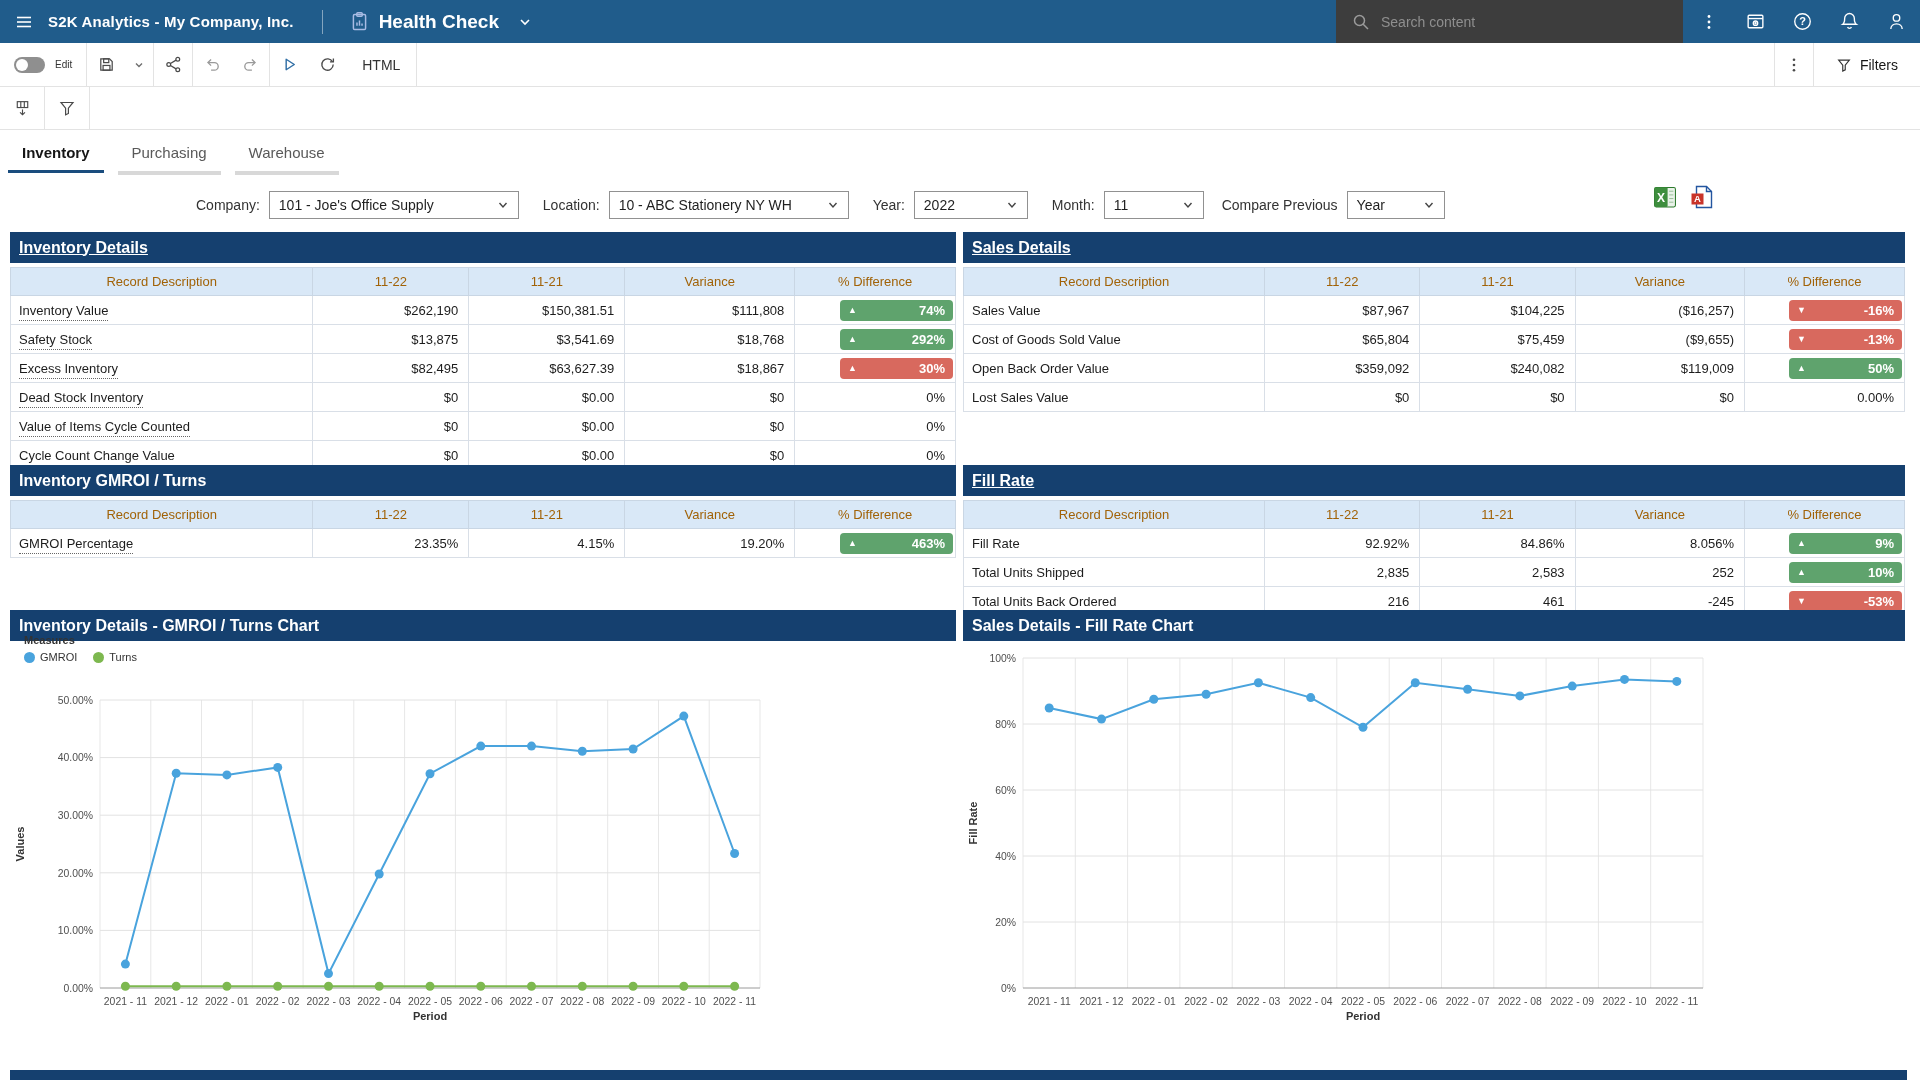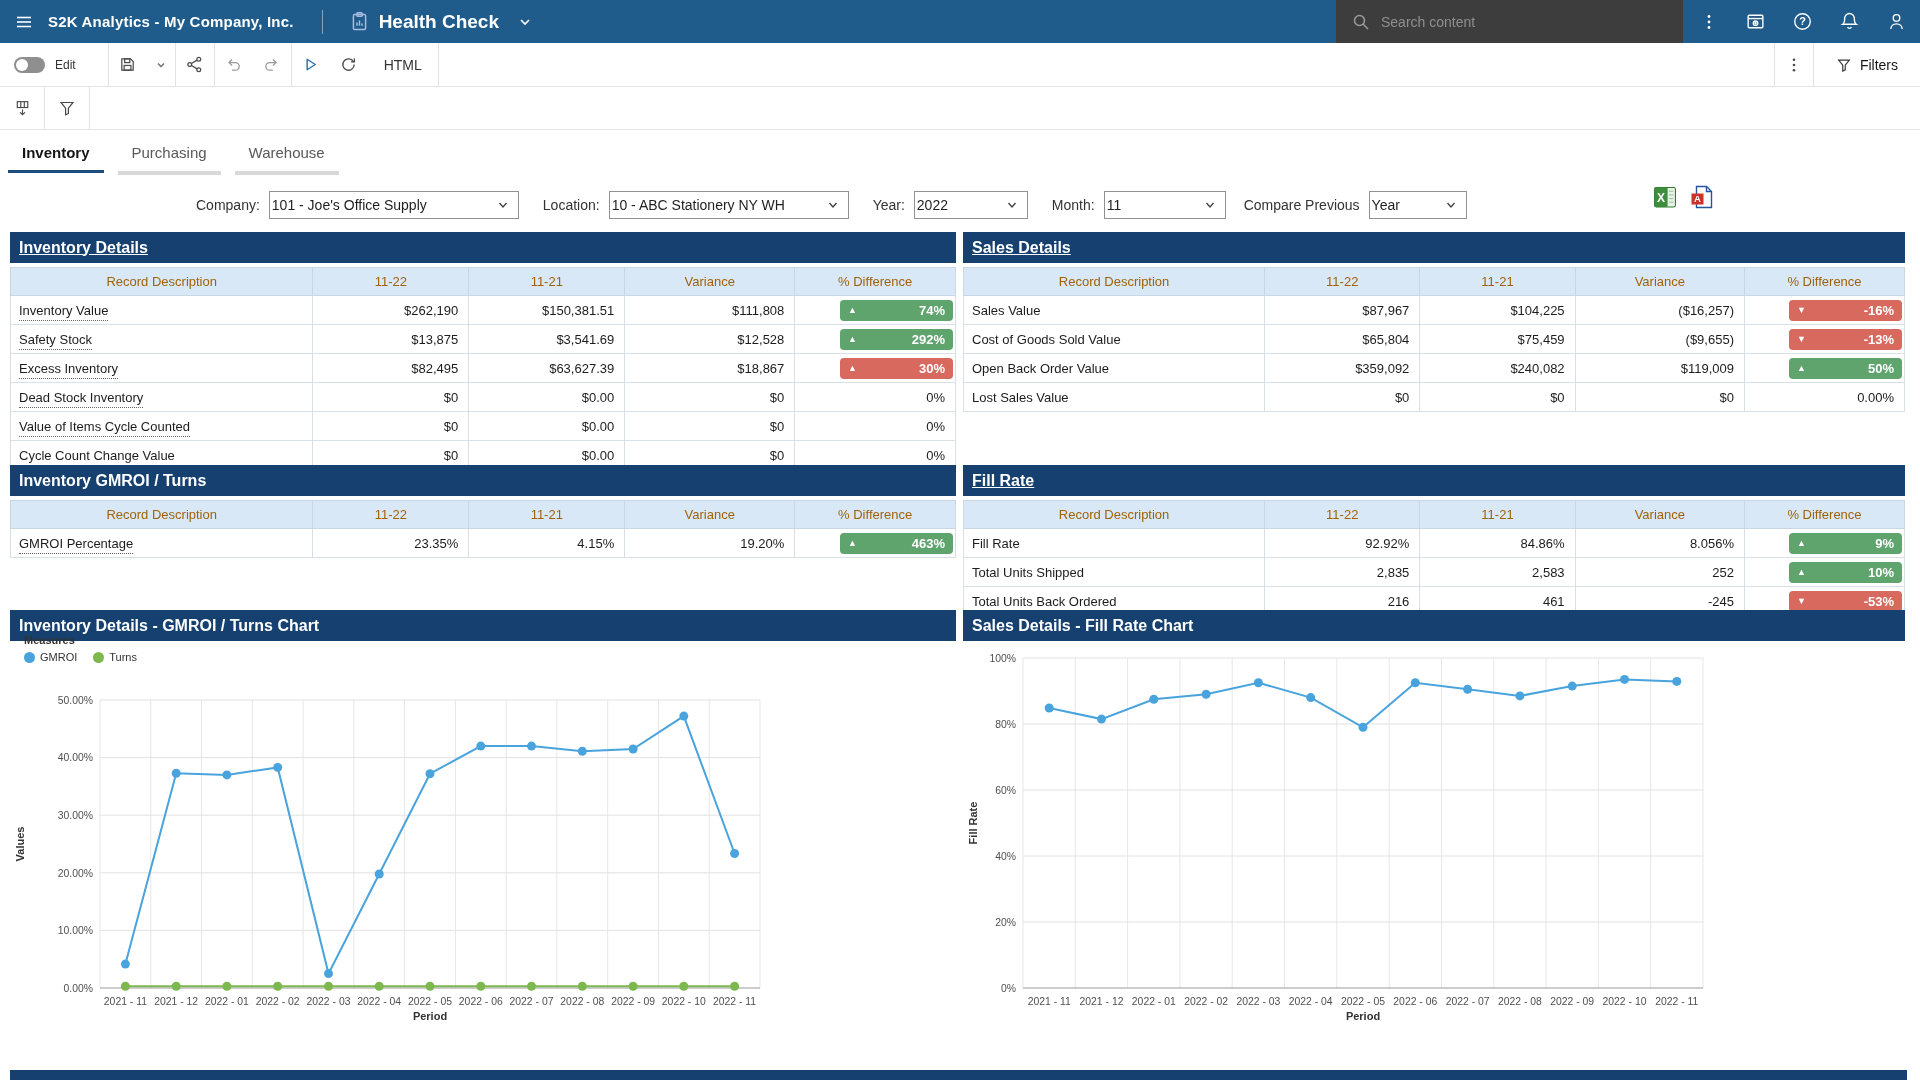--- a/index.html
+++ b/index.html
@@ -24,40 +24,40 @@
   .appbar-right { position:absolute; right:0; top:0; height:43px; display:flex; }
   .appbar-right .appbar-btn { width:47px; }
 
   
   .toolbar { height:44px; border-bottom:1px solid #e3e3e3; display:flex; align-items:center; background:#fff; }
   .tbtn { height:43px; min-width:38px; display:flex; align-items:center; justify-content:center; background:none; border:none; cursor:pointer; color:#4a4a4a; }
   .vsep { width:1px; height:43px; background:#e3e3e3; flex:0 0 1px; }
   .vsep2 { width:1px; height:42px; background:#e3e3e3; flex:0 0 1px; }
   .toggle { width:31px; height:16px; border-radius:8px; background:#8f8f8f; position:relative; display:inline-block; margin:0 10px 0 14px; cursor:pointer; }
   .toggle .knob { position:absolute; left:2px; top:2px; width:12px; height:12px; border-radius:50%; background:#fff; }
-  .tlabel { font-size:12px; color:#333; margin-right:32px; }
+  .tlabel { font-size:10px; color:#333; margin-right:14px; }
   .html-btn { font-size:14px; color:#333; background:none; border:none; padding:0 16px; height:43px; cursor:pointer; }
   .toolbar .spacer { flex:1; }
   .filters-btn { display:flex; align-items:center; gap:8px; font-size:14px; color:#161616; background:none; border:none; height:43px; padding:0 22px; cursor:pointer; }
 
   
   .iconrow { height:43px; border-bottom:1px solid #e3e3e3; display:flex; align-items:center; background:#fff; }
 
   
   .tabs { height:48px; display:flex; align-items:stretch; padding-left:8px; background:#fff; }
   .tab { position:relative; padding:14px 14px 0; font-size:15px; color:#595959; margin-right:14px; cursor:pointer; }
   .tab::after { content:""; position:absolute; left:0; right:0; bottom:3px; height:4px; background:#d8d8d8; }
   .tab.active { color:#161616; font-weight:bold; }
   .tab.active::after { background:#1a4d7e; bottom:5px; height:3px; }
 
   
   .filterrow { height:54px; display:flex; align-items:center; padding-left:196px; background:#fff; }
   .flabel { font-size:14px; color:#333; margin-right:9px; white-space:nowrap; }
   .ml { margin-left:24px; }
-  .select { height:28px; border:1px solid #919191; background:#fff; display:flex; align-items:center; justify-content:space-between; padding:0 9px 0 2px; font-size:14px; color:#1f1f1f; cursor:pointer; }
+  .select { height:28px; border:1px solid #919191; background:#fff; display:flex; align-items:center; justify-content:space-between; padding:0 9px 0 9px; font-size:14px; color:#1f1f1f; cursor:pointer; }
   .select .chev { flex:0 0 auto; margin-left:8px; }
   .export { position:absolute; left:1653px; top:185px; display:flex; gap:13px; }
   .export .ex-btn { background:none; border:none; cursor:pointer; padding:0; }
 
   
   .section { position:absolute; }
   .sec-inv    { left:10px;  top:232px; width:946px; }
   .sec-sales  { left:963px; top:232px; width:942px; }
   .sec-gmroi  { left:10px;  top:465px; width:946px; }
   .sec-fill   { left:963px; top:465px; width:942px; }
@@ -282,21 +282,21 @@
       </svg>
   </div>
   <span class="flabel ml">Year:</span>
   <div class="select" style="width:114px">
     <span>2022</span>
     <svg class="chev" width="12" height="12" viewBox="0 0 12 12" fill="none" stroke="#444" stroke-width="1.4">
         <polyline points="2.5,4 6,8 9.5,4"></polyline>
       </svg>
   </div>
   <span class="flabel ml">Month:</span>
-  <div class="select" style="width:122px">
+  <div class="select" style="width:100px">
     <span>11</span>
     <svg class="chev" width="12" height="12" viewBox="0 0 12 12" fill="none" stroke="#444" stroke-width="1.4">
         <polyline points="2.5,4 6,8 9.5,4"></polyline>
       </svg>
   </div>
   <span class="flabel" style="margin-left:18px">Compare Previous</span>
   <div class="select" style="width:98px">
     <span>Year</span>
     <svg class="chev" width="12" height="12" viewBox="0 0 12 12" fill="none" stroke="#444" stroke-width="1.4">
         <polyline points="2.5,4 6,8 9.5,4"></polyline>
@@ -355,21 +355,21 @@
           <td class="num">$111,808</td>
           <td class="diff"><span class="badge badge-green">
               <span class="tri">▲</span>
               <span>74%</span>
             </span></td>
         </tr>
         <tr>
           <td class="desc"><span class="rec-link">Safety Stock</span></td>
           <td class="num">$13,875</td>
           <td class="num">$3,541.69</td>
-          <td class="num">$12,528</td>
+          <td class="num">$18,768</td>
           <td class="diff"><span class="badge badge-green">
               <span class="tri">▲</span>
               <span>292%</span>
             </span></td>
         </tr>
         <tr>
           <td class="desc"><span class="rec-link">Excess Inventory</span></td>
           <td class="num">$82,495</td>
           <td class="num">$63,627.39</td>
           <td class="num">$18,867</td>

